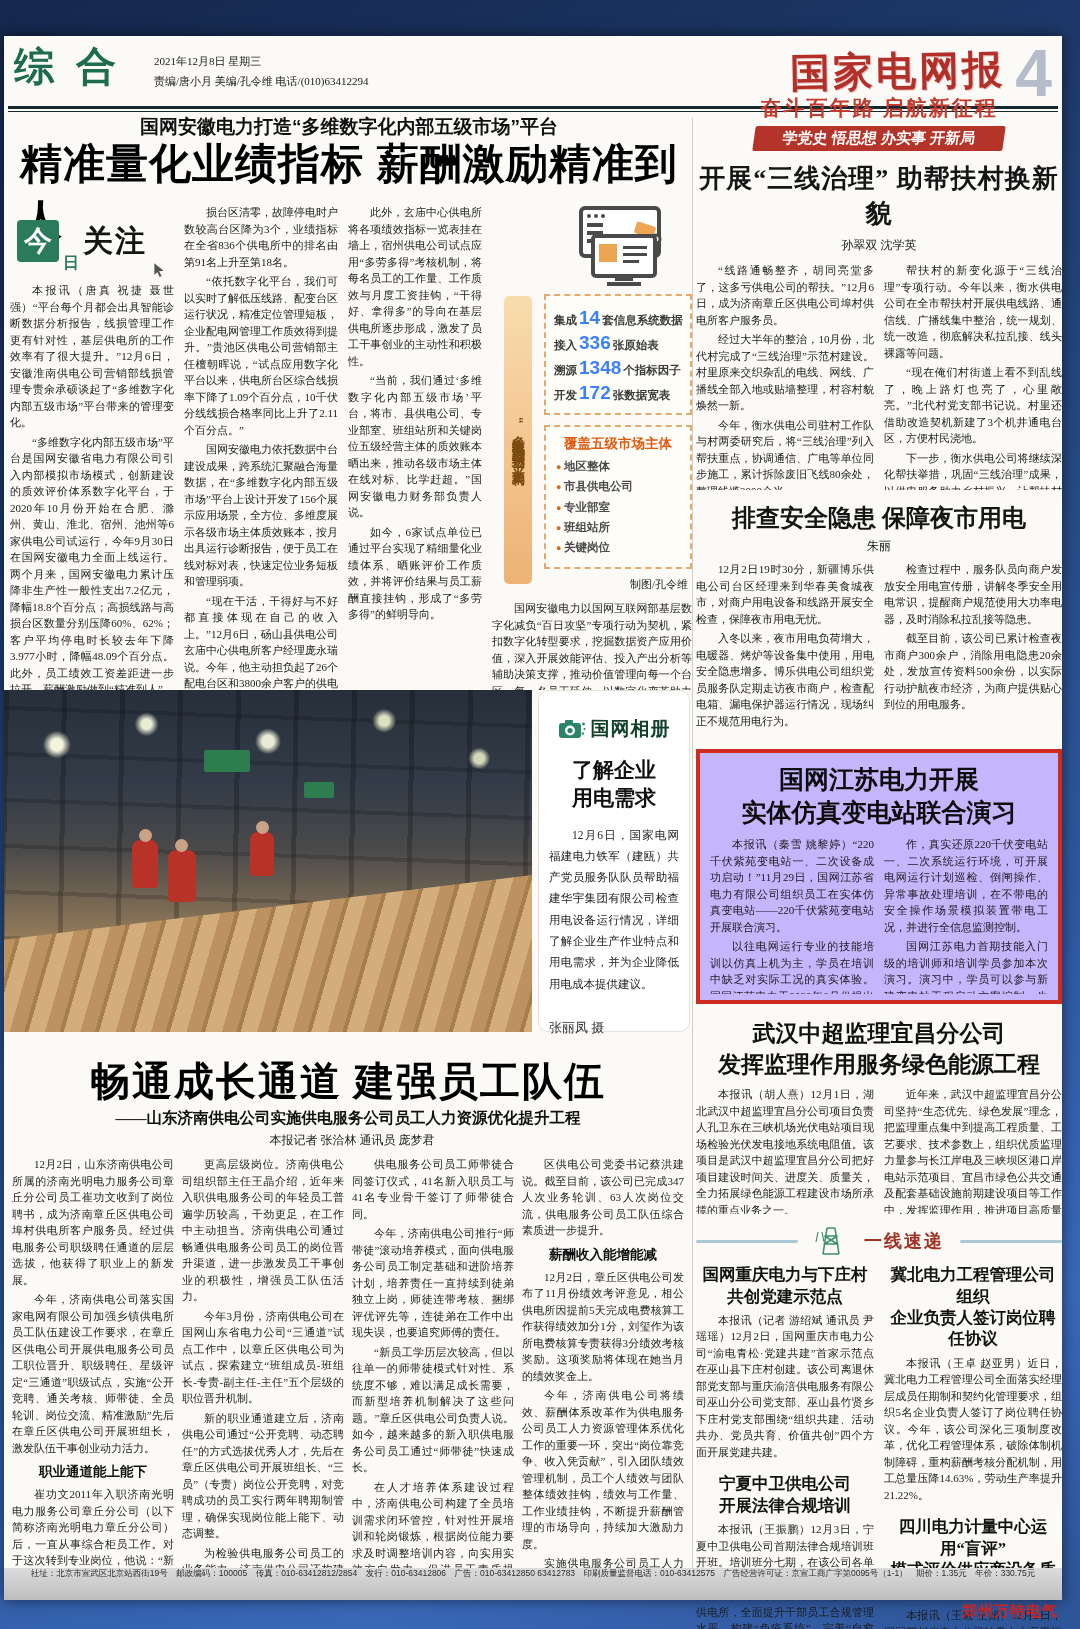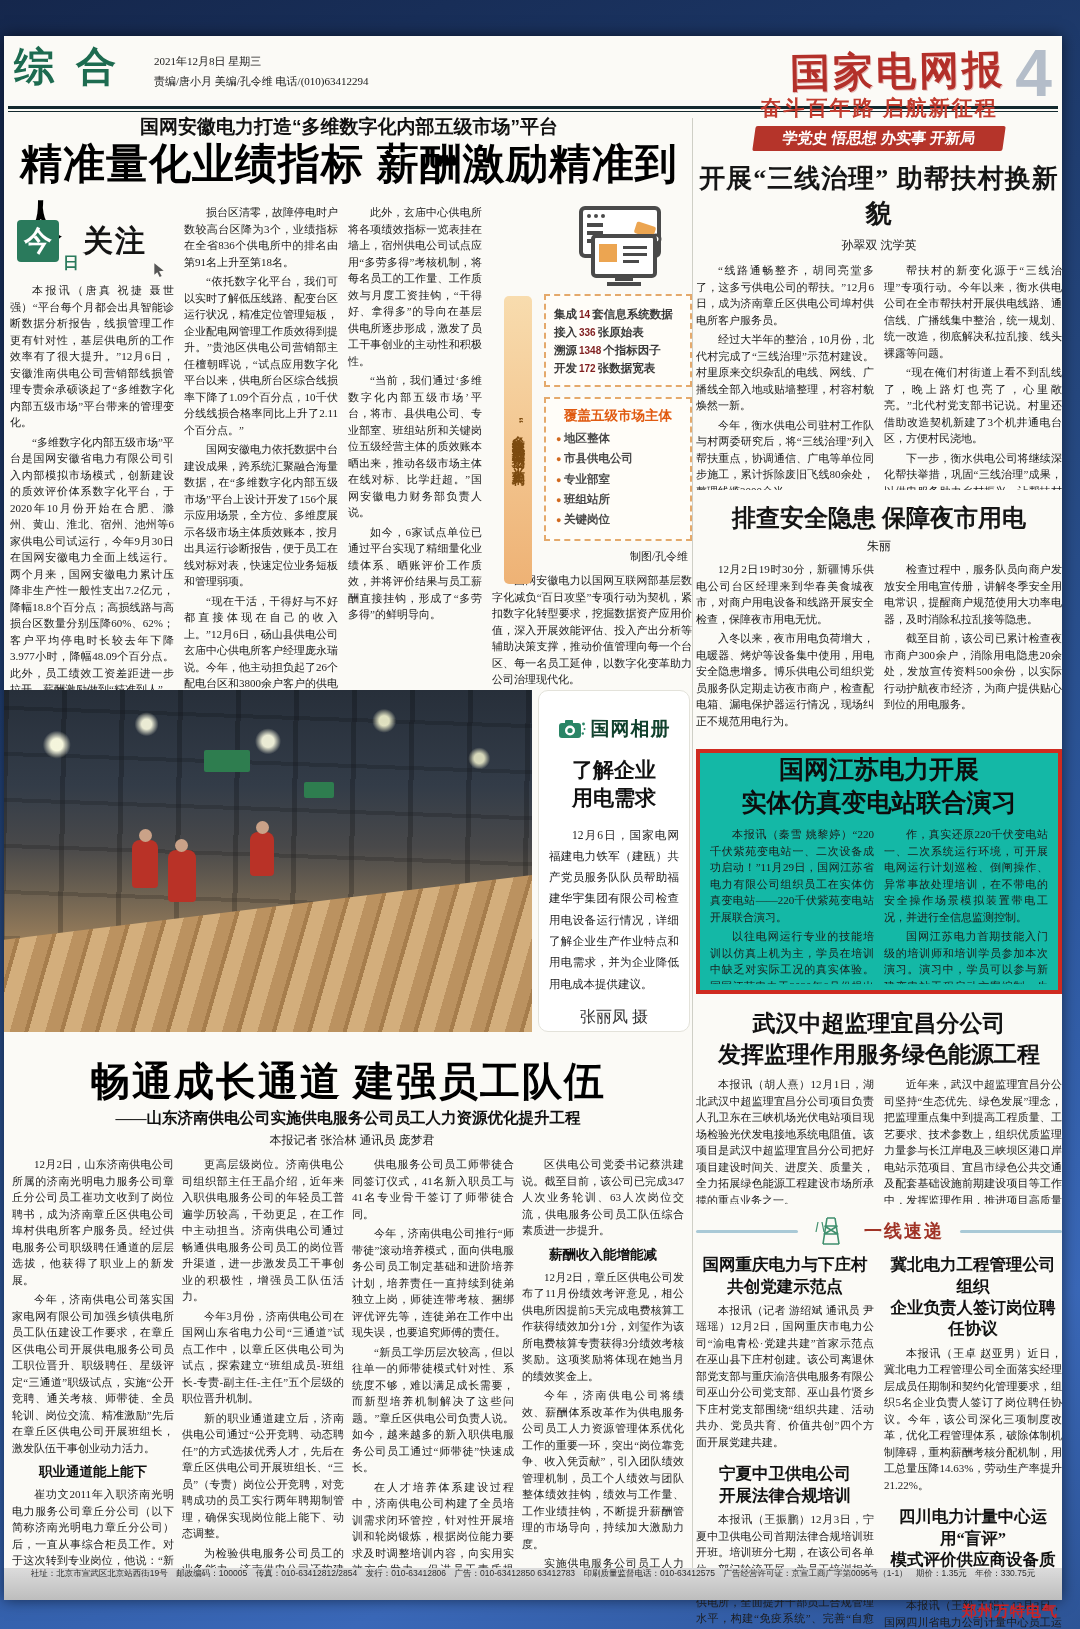--- a/index.html
+++ b/index.html
@@ -31,53 +31,53 @@
 .today-sq{width:42px;height:42px;background:#2a7a5c;border-radius:4px;display:flex;align-items:center;justify-content:center;color:#fff;font-family:"Liberation Sans",sans-serif;font-weight:bold;font-size:28px}
 .today-ri{font-family:"Liberation Sans",sans-serif;font-weight:bold;font-size:16px;color:#2a7a5c;align-self:flex-end;margin-bottom:4px}
 .today-gz{font-family:"Liberation Sans",sans-serif;font-weight:900;font-size:30px;color:#141414;letter-spacing:2px}
 .cursor-ic{width:16px;height:16px;align-self:flex-end}
 
 #ribbon{position:absolute;left:12px;top:92px;width:28px;height:288px;background:linear-gradient(180deg,#f8dcae,#eeb275);border-radius:5px;writing-mode:vertical-rl;font-family:"Liberation Sans",sans-serif;font-weight:bold;font-size:13px;color:#7c4b10;letter-spacing:2px;display:flex;align-items:center;justify-content:center}
 .infog{margin-left:52px;width:148px}
 .infog-icon{display:block;margin:2px auto 6px}
 .stat-box{border:2px dashed #e4a96b;background:#fffdf8;padding:8px 8px 6px;margin-bottom:10px}
 .stat-row{font-family:"Liberation Sans",sans-serif;font-size:11.5px;font-weight:bold;color:#3a3a3a;margin:3px 0;white-space:nowrap}
-.stat-num{color:#7f1d1d;font-size:10px;padding:0 2px}
+.stat-num{color:#3b82f6;font-size:19px;padding:0 2px}
 .subject-box{border:2px dashed #e4a96b;background:#fffdf8;padding:8px 10px 8px;margin-bottom:8px}
 .subject-title{font-family:"Liberation Sans",sans-serif;font-size:13.5px;font-weight:bold;color:#e05a10;text-align:center;margin-bottom:5px}
 .subject-list .para{text-indent:0;text-align:left;font-family:"Liberation Sans",sans-serif;font-weight:bold;font-size:11.5px;color:#4a4a4a;margin:3px 0}
 .subject-list .para::before{content:"● ";color:#d2691e;font-size:9px}
 .infog-credit{font-size:11px;color:#222;text-align:right;margin:2px 4px 8px 0}
 .ct4-tail{margin-top:6px}
 
 .photo{position:absolute;left:0;top:654px;width:528px;height:342px;overflow:hidden;background:linear-gradient(180deg,#272f3a 0%,#333c48 28%,#49494a 46%,#6f6352 60%,#a0825c 76%,#c2a173 100%)}
 .photo .beams{position:absolute;inset:0;background:repeating-linear-gradient(91deg,rgba(0,0,0,.38) 0 5px,transparent 5px 58px),repeating-linear-gradient(2deg,rgba(0,0,0,.28) 0 4px,transparent 4px 46px);opacity:.55}
 .photo .lights{position:absolute;inset:0;background:radial-gradient(circle at 10% 16%,rgba(255,255,228,.95) 0 6px,transparent 14px),radial-gradient(circle at 27% 10%,rgba(255,255,228,.9) 0 5px,transparent 12px),radial-gradient(circle at 50% 15%,rgba(255,255,228,.9) 0 6px,transparent 13px),radial-gradient(circle at 72% 9%,rgba(255,255,215,.85) 0 5px,transparent 12px),radial-gradient(circle at 90% 20%,rgba(255,255,215,.8) 0 5px,transparent 11px)}
 .photo .planks{position:absolute;left:-50px;right:-50px;bottom:-36px;height:160px;transform:rotate(-7deg);background:repeating-linear-gradient(113deg,#d3ae7c 0 16px,#bb9260 16px 30px,#a67d4c 30px 34px)}
 .sign{position:absolute;background:#2e7d4f;border-radius:2px}
 .worker{position:absolute;background:#b93227;border-radius:8px 8px 4px 4px}
 .worker::before{content:"";position:absolute;top:-11px;left:25%;width:13px;height:13px;border-radius:50%;background:#caa288}
 .album{position:absolute;left:534px;top:654px;width:152px;height:342px;background:#ffffff;border:1px solid #e3e2da;border-radius:10px;padding:25px 10px}
 .album-badge{display:flex;align-items:center;justify-content:center;gap:5px;margin-bottom:14px}
 .album-badge-text{font-family:"Liberation Sans",sans-serif;font-weight:900;font-size:19px;color:#10402c;letter-spacing:1px}
 .album-title{font-weight:900;font-size:21px;color:#111;text-align:center;line-height:1.35;margin-bottom:12px}
 .album-cap{font-size:11.5px;line-height:1.85;text-align:justify;text-indent:2em;color:#222}
-.album-credit{font-size:16px;color:#333;text-align:center;margin-top:12px}
+.album-credit{font-size:13px;color:#333;text-align:left;margin-top:24px}
 
 .rightcol{position:absolute;left:692px;top:58px;width:366px}
 .slogan1{text-align:center;font-weight:900;font-size:21px;color:#c23b2e;letter-spacing:2px}
 .slogan2{width:250px;margin:4px auto 10px;background:#b5342a;color:#fff;font-family:"Liberation Sans",sans-serif;font-weight:bold;font-size:15px;text-align:center;padding:3px 0;transform:skewX(-8deg);border-radius:2px}
 .rt-headline{text-align:center;font-weight:900;font-size:26px;color:#151515;letter-spacing:1px;margin-bottom:6px}
 .rt-byline{margin-bottom:8px}
 .two-cols{display:flex;gap:10px;overflow:hidden}
 .two-cols>div{flex:1}
 .rt-cols{height:228px}
 .nm-headline{text-align:center;font-weight:900;font-size:24px;color:#151515;margin:12px 0 4px}
 .nm-cols{height:174px;margin-top:6px}
-.redbox{margin-top:14px;border:4px solid #cf2b20;padding:0 10px 6px;background:#14b8a6}
+.redbox{margin-top:14px;border:4px solid #cf2b20;padding:10px 10px 6px;background:#c4b5fd}
 .rb-headline{text-align:center;font-family:"Liberation Sans",sans-serif;font-weight:900;font-size:25px;color:#0d0d0d;line-height:1.3;margin-bottom:8px}
 .rb-cols{height:158px}
 .wh-headline{text-align:center;font-weight:900;font-size:23px;color:#111;line-height:1.35;margin:14px 0 6px}
 .wh-cols{height:128px}
 
 .exp-divider{display:flex;align-items:center;gap:16px;margin:12px 0 8px}
 .exp-line{flex:1;height:3px;background:#a9c9d6;border-radius:2px}
 .exp-label{font-family:"Liberation Sans",sans-serif;font-weight:900;font-size:18px;color:#a03326;letter-spacing:2px}
 .exp-grid{display:flex;gap:10px}
 .exp-col{flex:1}

